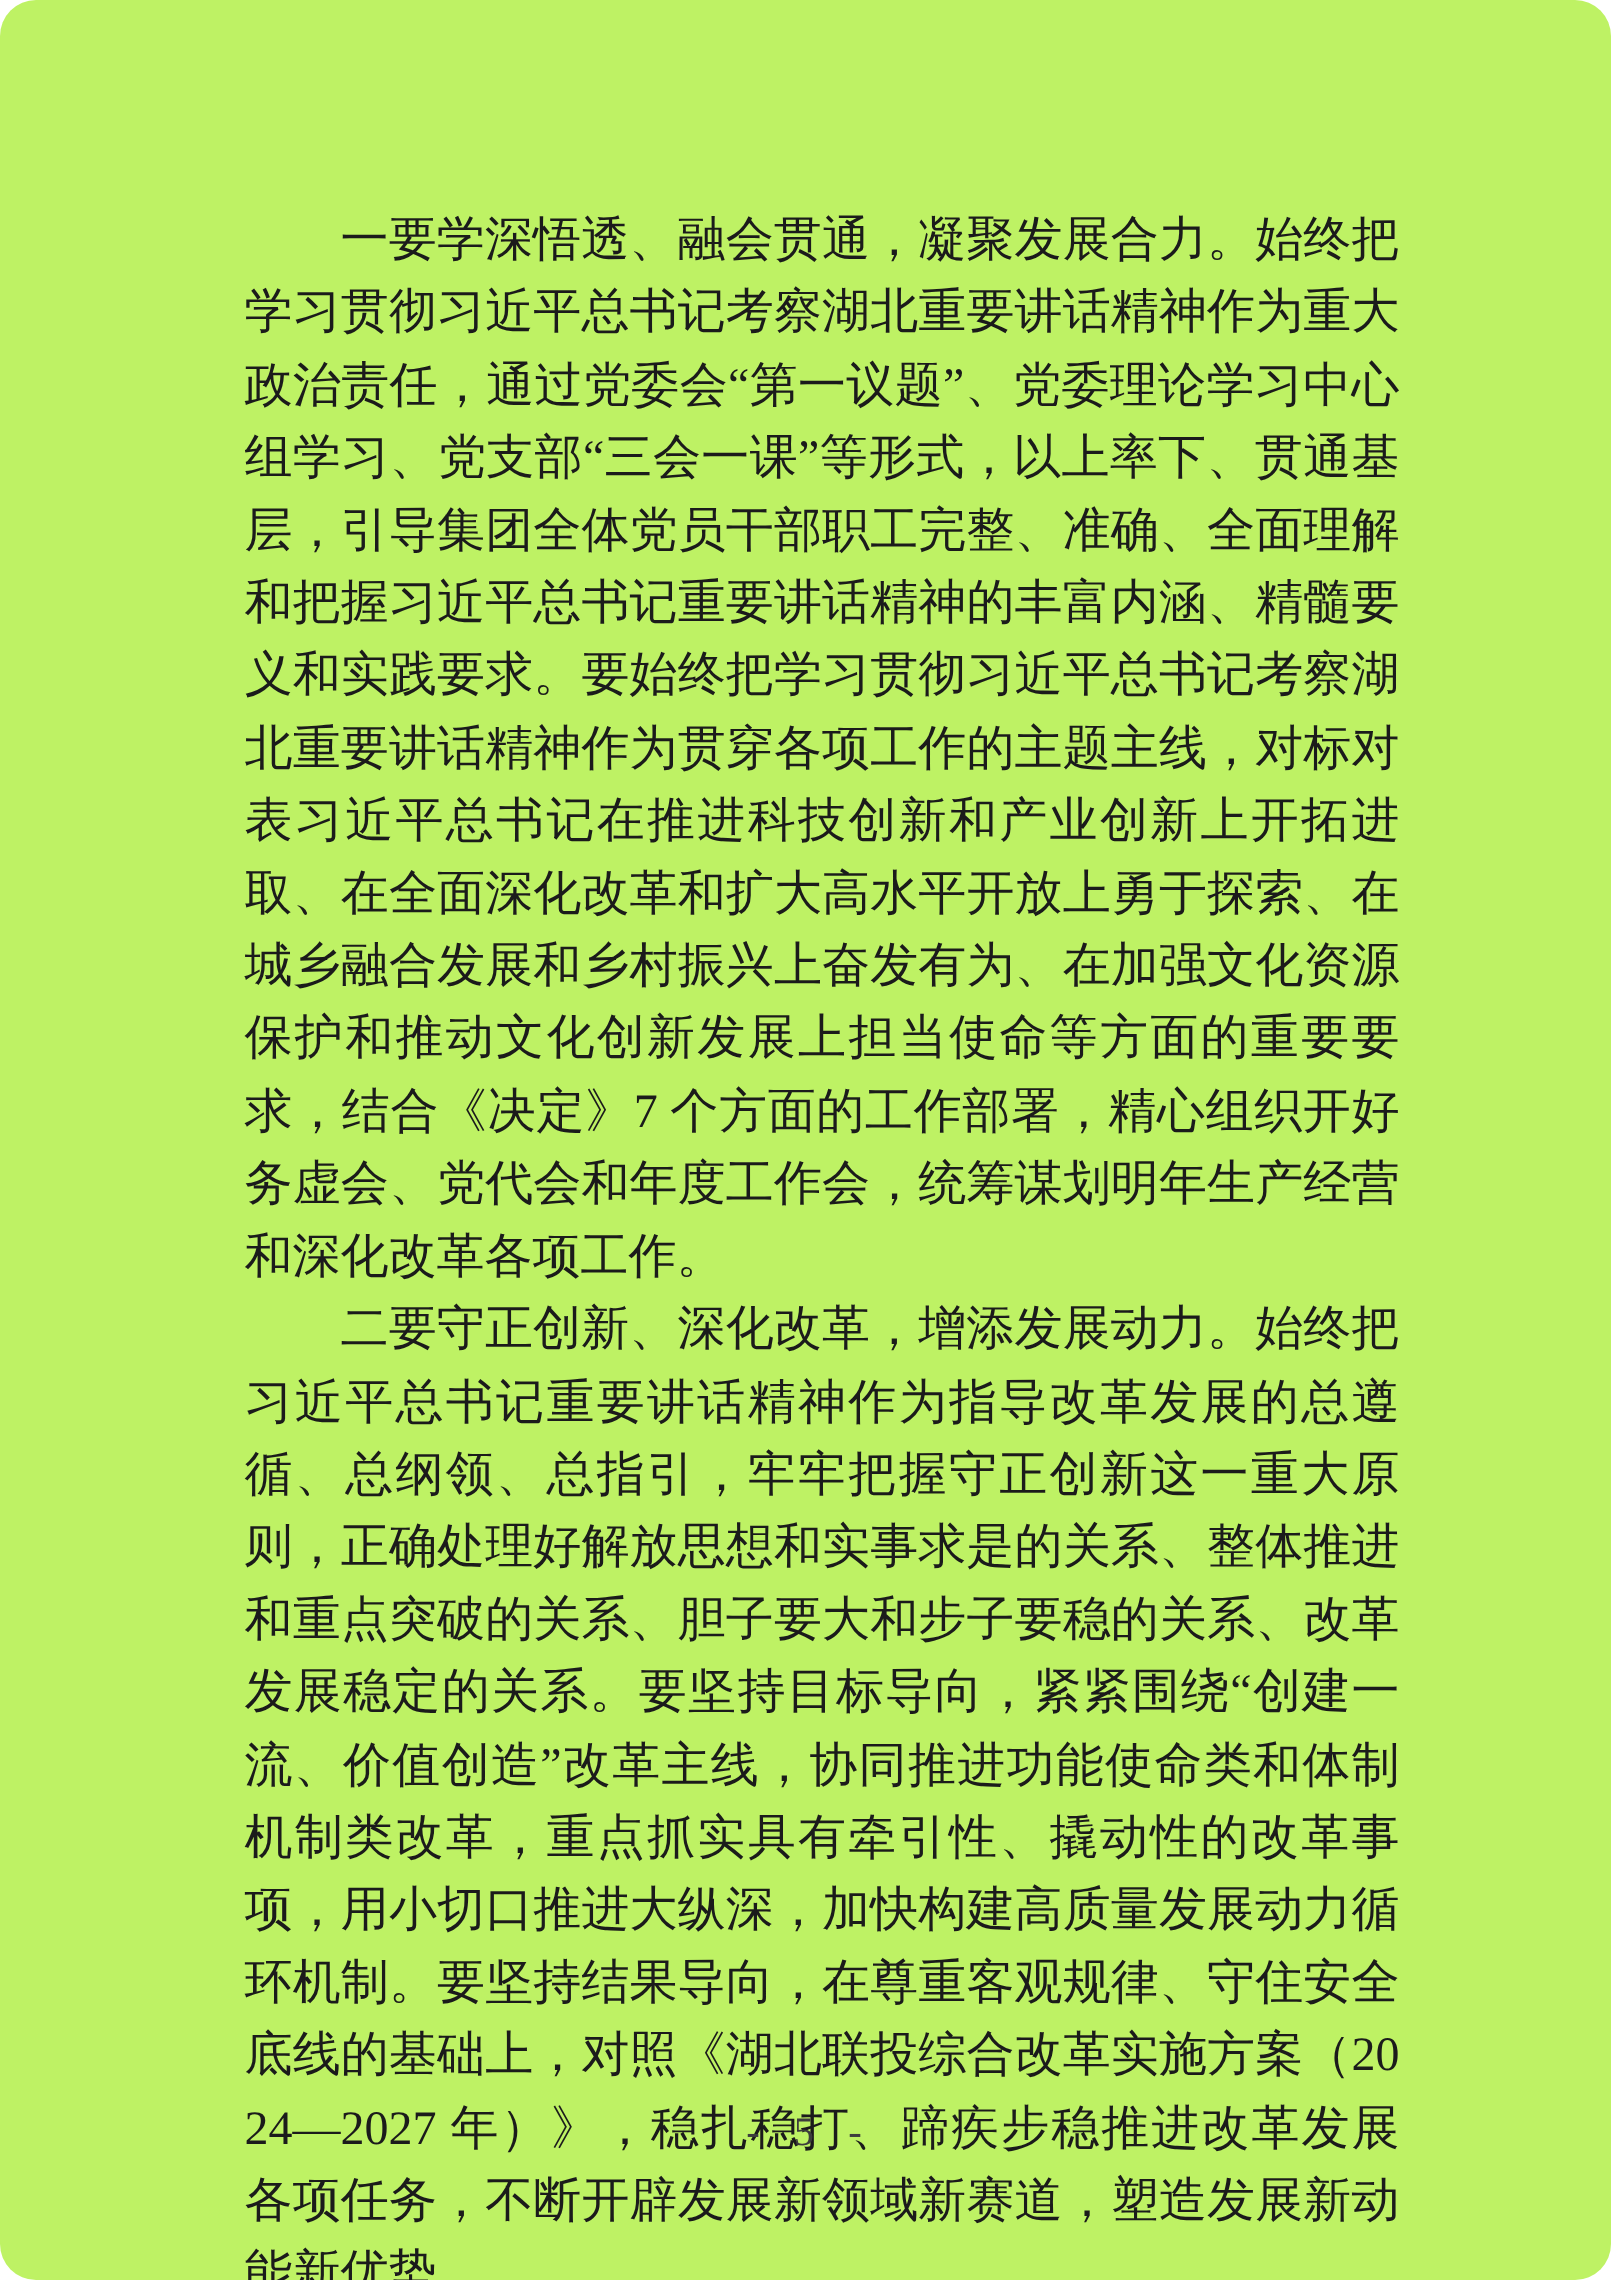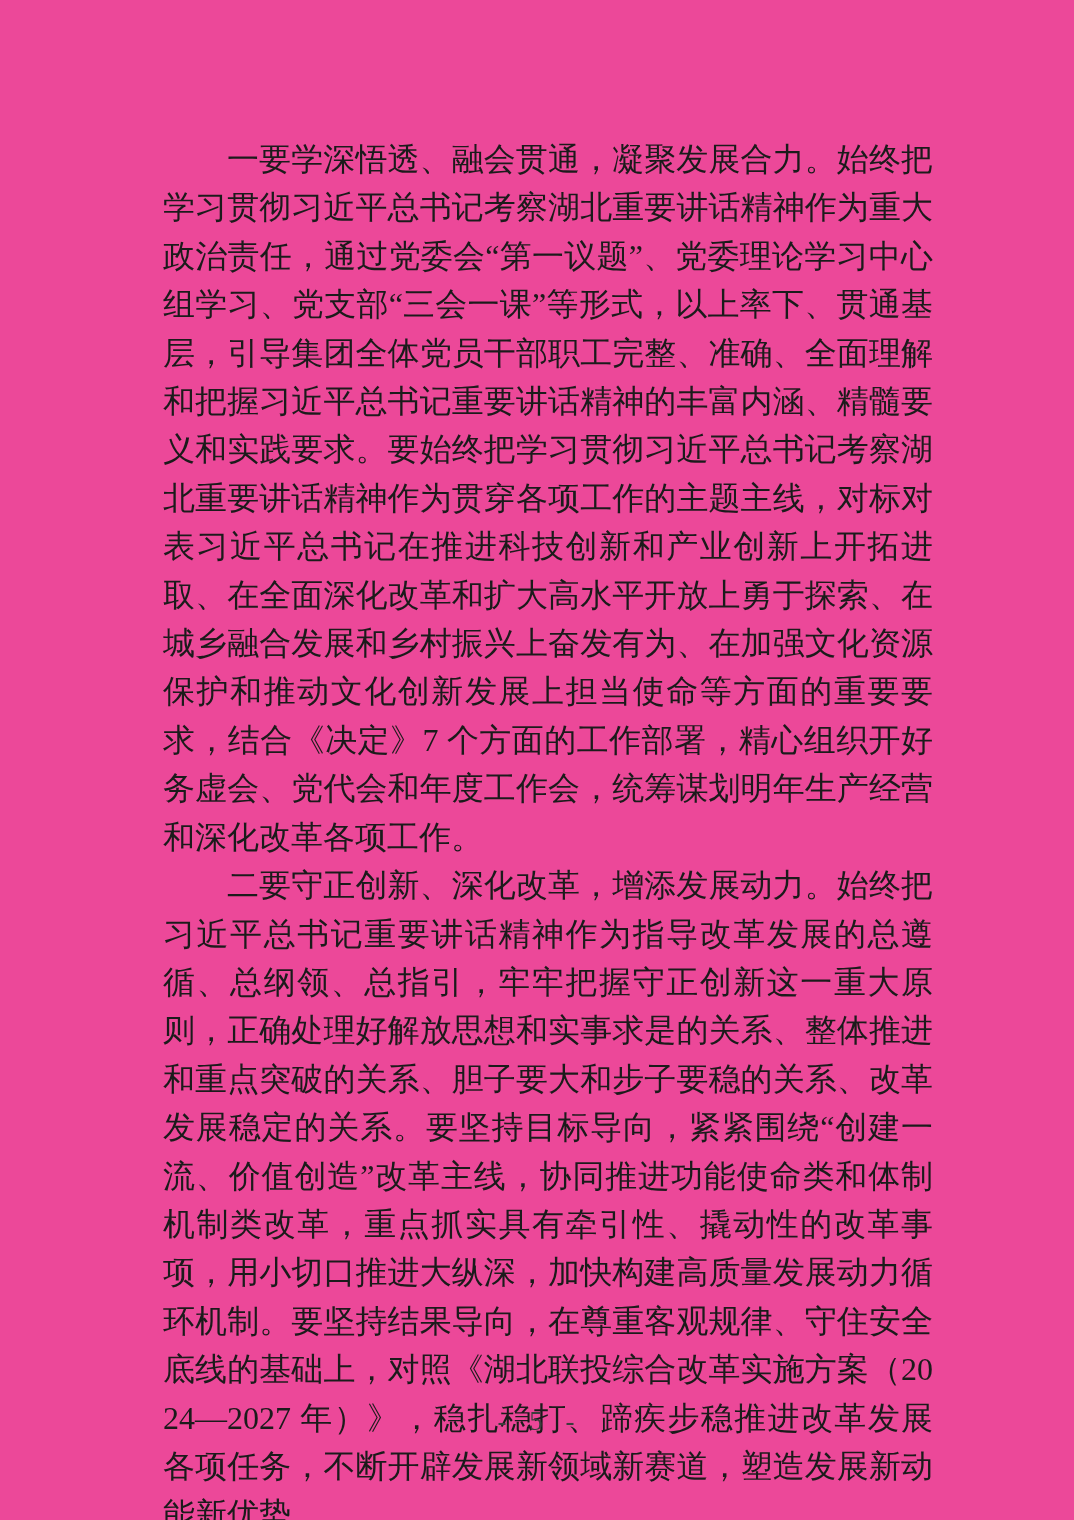--- a/index.html
+++ b/index.html
@@ -10,21 +10,22 @@
     width: 1074px;
     height: 1520px;
     background: #ffffff;
     position: relative;
     overflow: hidden;
     font-family: "Liberation Serif", "DejaVu Serif", serif;
   }
   .page {
     position: absolute;
     inset: 0;
-    background: #ec4899;
+    background: #bef264;
+    border-radius: 24px;
   }
   .body-text {
     position: absolute;
     left: 163px;
     top: 135px;
     width: 770px;
     color: #1b1b1b;
     font-size: 32px;
     line-height: 48.4px;
     text-align: justify;

